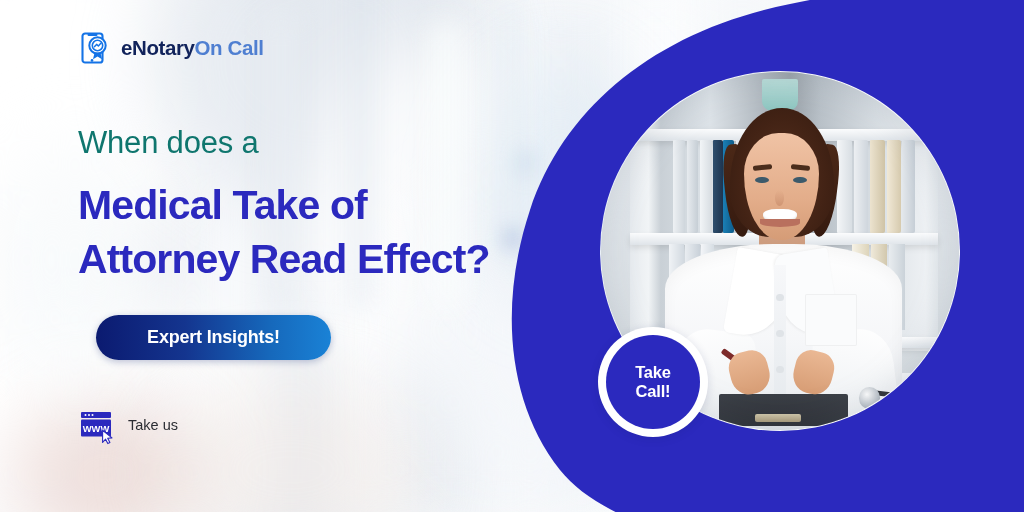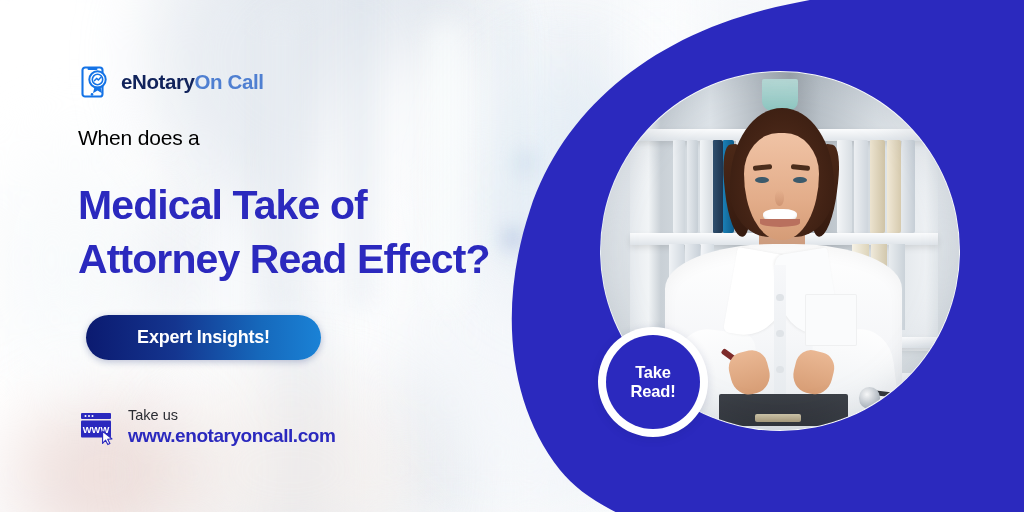--- a/index.html
+++ b/index.html
@@ -340,56 +340,55 @@
     height: 512px;
   }
 
   .logo {
     position: absolute;
     left: 0;
     top: 31px;
     display: flex;
     align-items: center;
     gap: 9px;
-    margin-top: 34px;
   }
   .logo-mark { width: 34px; height: 34px; display: block; }
   .logo-text {
     font-size: 20.5px;
     font-weight: bold;
     letter-spacing: -0.4px;
     white-space: nowrap;
   }
   .logo-text .w1 { color: #11235b; }
   .logo-text .w2 { color: #4f7fd1; font-weight: bold; }
 
   .eyebrow {
     position: absolute;
     left: 0;
     top: 126px;
-    font-size: 21px;
-    color: #000000;
+    font-size: 31px;
+    color: #0f766e;
     letter-spacing: -0.2px;
     line-height: 1.1;
   }
   .headline {
     position: absolute;
     left: 0;
     top: 178px;
     font-size: 41px;
     font-weight: bold;
     color: #2b29be;
     line-height: 1.32;
     letter-spacing: -0.9px;
   }
   .headline .l2 { display: block; }
 
   .cta {
     position: absolute;
-    left: 8px;
+    left: 18px;
     top: 315px;
     width: 235px;
     height: 45px;
     border-radius: 24px;
     background: linear-gradient(90deg, #0b1a70 0%, #14358f 38%, #1668bb 74%, #1a82d6 100%);
     color: #ffffff;
     font-size: 18px;
     font-weight: bold;
     letter-spacing: -0.2px;
     display: flex;
@@ -519,21 +518,21 @@
                  C860,-10 950,-30 1024,-40 Z" fill="white"></path>
 
         <circle cx="780" cy="251" r="180" fill="black"></circle>
       </mask>
     </defs>
     <rect x="0" y="0" width="1024" height="512" fill="#2b29be" mask="url(#blobMask)"></rect>
   </svg>
 
   <div class="readmore">
     <div class="readmore-inner">
-      <span><span>Take</span><br><span>Read!</span></span>
+      <span><span>Take</span><br><span>Call!</span></span>
     </div>
   </div>
 
   <div class="content">
 
     <div class="logo">
       <svg class="logo-mark" viewBox="0 0 34 34">
         <rect x="4.5" y="2.5" width="20" height="29" rx="2.6" fill="none" stroke="#1473e6" stroke-width="2.1"></rect>
         <rect x="9.5" y="2.5" width="10" height="2.4" rx="1.2" fill="#1473e6"></rect>
         <circle cx="19.5" cy="14.5" r="8.2" fill="#ffffff" stroke="#1473e6" stroke-width="2"></circle>
@@ -561,18 +560,17 @@
         <rect x="3" y="6" width="30" height="6" rx="1" fill="#2b29be"></rect>
         <circle cx="7.5" cy="9" r="1" fill="#ffffff"></circle>
         <circle cx="11" cy="9" r="1" fill="#ffffff"></circle>
         <circle cx="14.5" cy="9" r="1" fill="#ffffff"></circle>
         <rect x="3" y="13.5" width="30" height="17" rx="1" fill="#2b29be"></rect>
         <text x="18" y="25.6" font-family="Liberation Sans, sans-serif" font-size="9.4" font-weight="bold" fill="#ffffff" text-anchor="middle">WWW</text>
         <path d="M24.6 24.2 L24.6 36.4 L27.6 33.2 L29.8 37.6 L31.9 36.5 L29.7 32.3 L34.0 31.9 Z" fill="#ffffff" stroke="#2b29be" stroke-width="1.1" stroke-linejoin="round"></path>
       </svg>
       <div>
         <div class="visit-label">Take us</div>
-        <div class="visit-url">www.enotaryoncall.com</div>
       </div>
     </div>
 
   </div>
 </div>
 
 </body></html>

